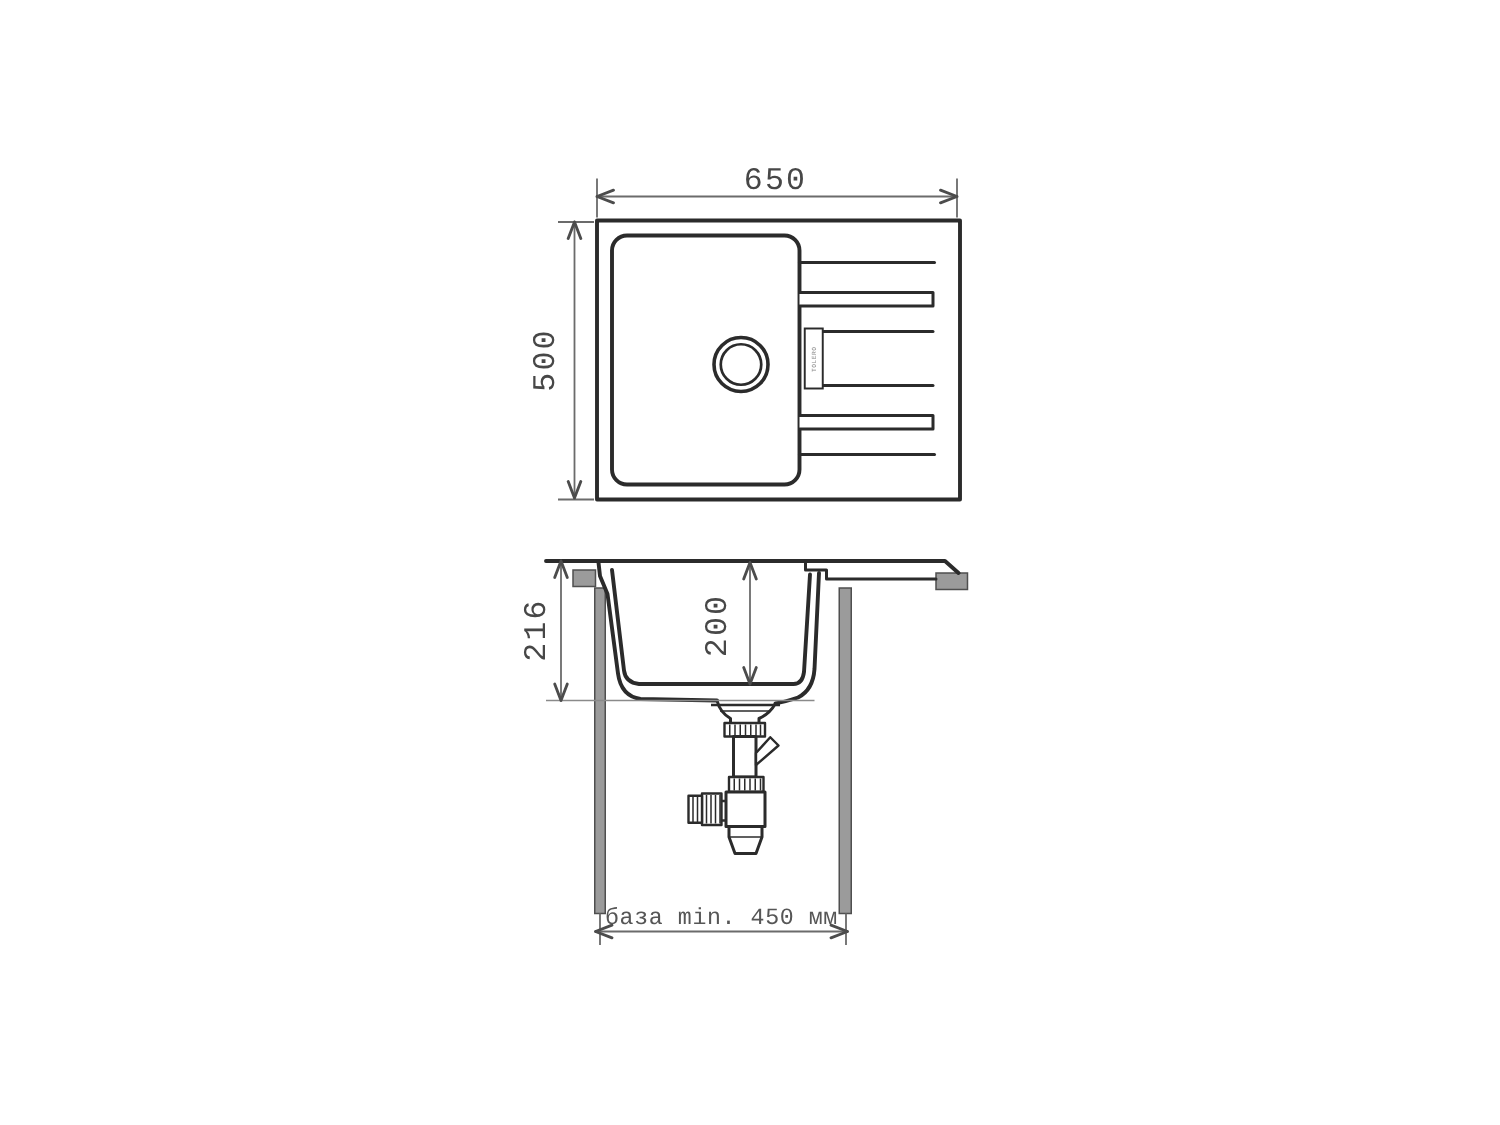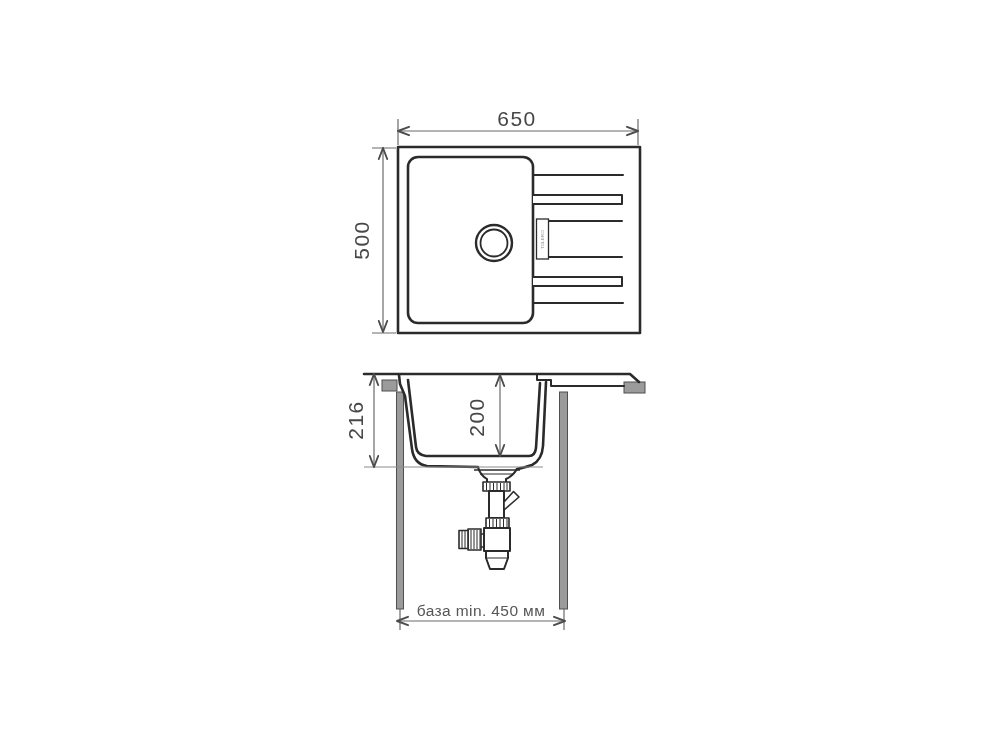--- a/index.html
+++ b/index.html
@@ -1,17 +1,17 @@
 <!DOCTYPE html>
 <html><head>
 <meta charset="utf-8">
 <style>
   html,body{margin:0;padding:0;background:#ffffff;}
   .canvas{position:relative;width:1000px;height:750px;background:#ffffff;overflow:hidden;
-          font-family:Liberation Sans, sans-serif;}
+          font-family:Liberation Mono, monospace;}
   svg{display:block;}
   
   .outline{fill:none;stroke:#2b2b2b;stroke-width:2.6;stroke-linejoin:round;stroke-linecap:round;}
   .outline2{fill:none;stroke:#2b2b2b;stroke-width:2;stroke-linejoin:round;stroke-linecap:round;}
   .outline-thin{fill:none;stroke:#2b2b2b;stroke-width:1.6;stroke-linejoin:round;}
   .whitefill{fill:#ffffff;}
   .rib{fill:none;stroke:#2b2b2b;stroke-width:1;}
   .grayline{stroke:#4f4f4f;stroke-width:1;}
   .dimline{fill:none;stroke:#6b6b6b;stroke-width:1.2;}
   .refline{fill:none;stroke:#8a8a8a;stroke-width:1;}

